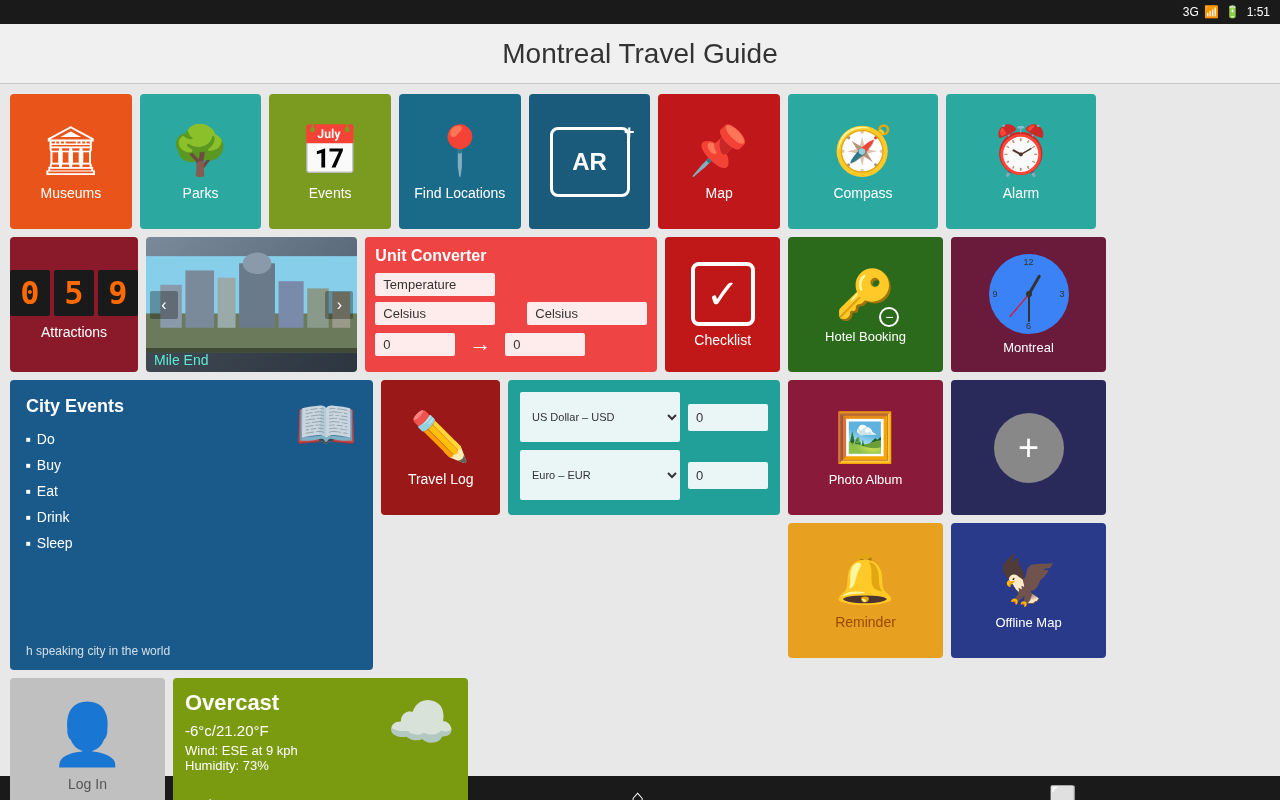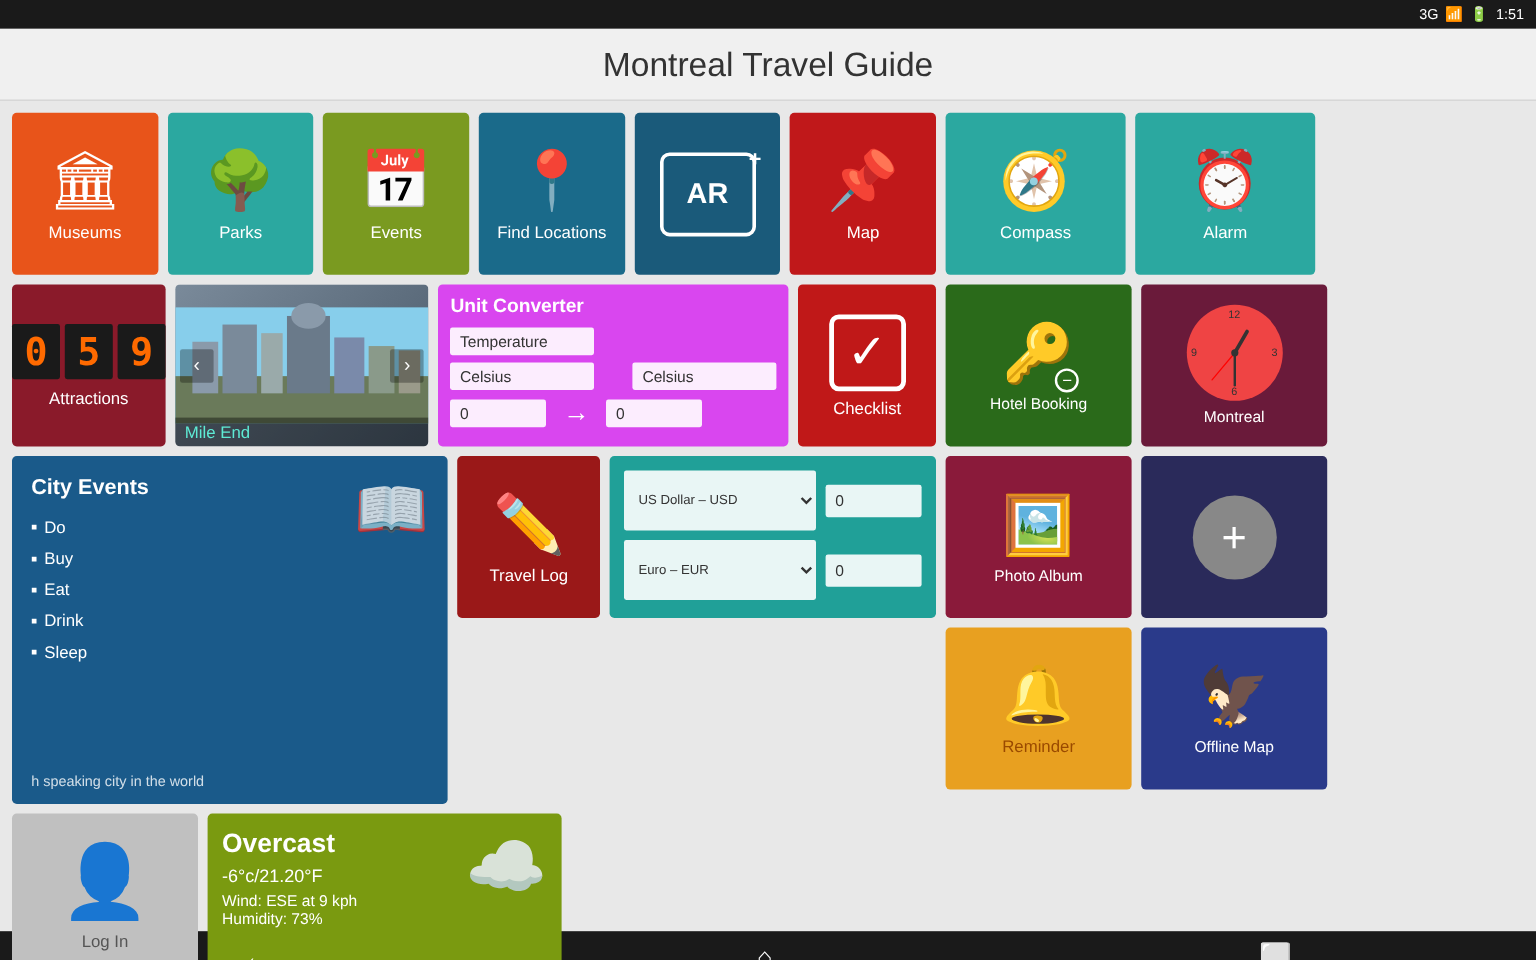--- a/index.html
+++ b/index.html
@@ -89,21 +89,21 @@
       background: rgba(0,0,0,0.3); color: white; border: none;
       width: 28px; height: 28px; font-size: 16px; cursor: pointer;
       display: flex; align-items: center; justify-content: center;
       border-radius: 2px;
     }
     .slide-left { left: 4px; }
     .slide-right { right: 4px; }
 
     
     .unit-converter-tile {
-      width: 300px; height: 135px; background: #d946ef;
+      width: 300px; height: 135px; background: #ef4444;
       border-radius: 4px; padding: 10px; color: white;
     }
     .uc-title { font-size: 16px; font-weight: bold; margin-bottom: 8px; }
     .uc-row { display: flex; gap: 8px; margin-bottom: 6px; }
     .uc-input {
       background: rgba(255,255,255,0.9); border: none; padding: 4px 8px;
       color: #333; font-size: 13px; border-radius: 2px;
     }
     .uc-input-wide { width: 120px; }
     .uc-input-num { width: 80px; }
@@ -182,21 +182,21 @@
     }
     .right-row { display: flex; gap: 8px; }
 
     
     .montreal-tile {
       width: 155px; height: 135px; background: #6a1a3a;
       border-radius: 4px; display: flex; flex-direction: column;
       align-items: center; justify-content: center; cursor: pointer; color: white;
     }
     .clock-face {
-      width: 80px; height: 80px; border-radius: 50%; background: #ef4444;
+      width: 80px; height: 80px; border-radius: 50%; background: #3b82f6;
       position: relative; margin-bottom: 6px;
     }
     .clock-hand {
       position: absolute; bottom: 50%; left: 50%;
       transform-origin: bottom center;
       background: #333; border-radius: 2px;
     }
     .clock-hour { width: 3px; height: 22px; transform: translateX(-50%) rotate(30deg); }
     .clock-minute { width: 2px; height: 28px; transform: translateX(-50%) rotate(180deg); }
     .clock-second { width: 1px; height: 30px; background: red; transform: translateX(-50%) rotate(220deg); }

